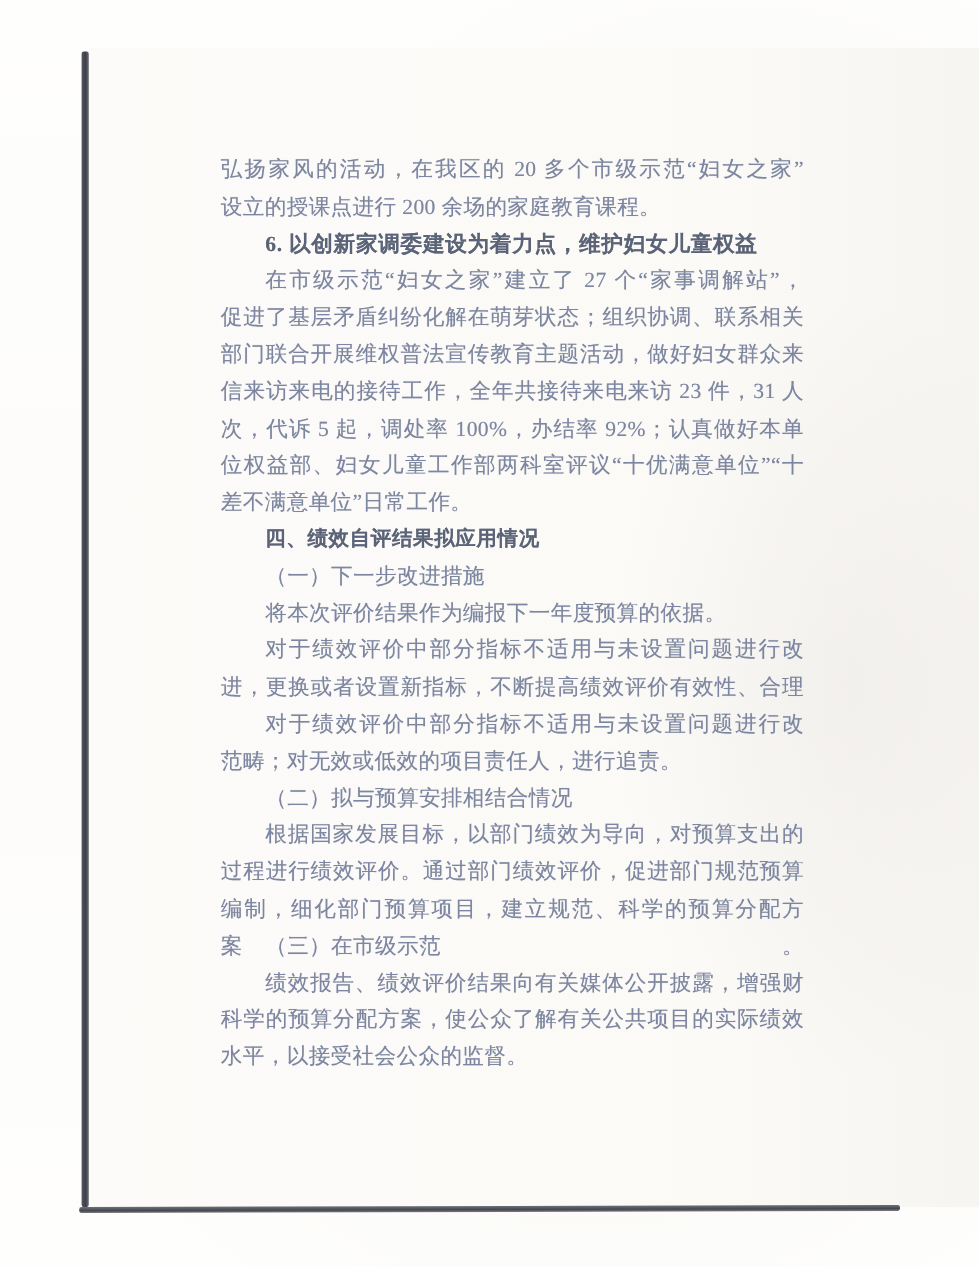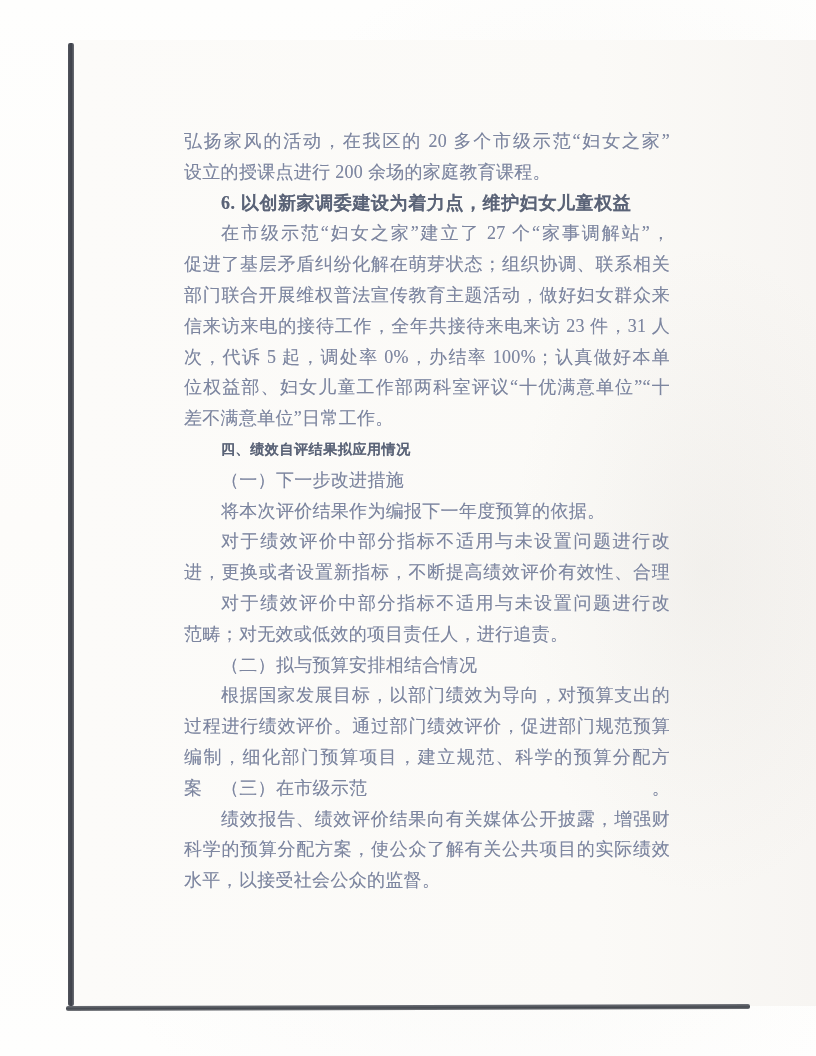--- a/index.html
+++ b/index.html
@@ -73,39 +73,39 @@
     padding-left: 37px;
   }
   .line.bold {
     font-weight: bold;
     color: #5a6377;
     letter-spacing: 0.6px;
     text-shadow: 0 0 0.5px rgba(90,99,119,0.6);
   }
   .line.bold.heiti {
     font-family: "Liberation Sans", sans-serif;
-    font-size: 14px;
+    font-size: 17px;
   }
 </style>
 </head>
 <body>
 
 <div class="photo">
   <div class="paper"></div>
   <div class="edge-left"></div>
   <div class="edge-bottom"></div>
   <div class="text-block">
       <div class="line fill">弘扬家风的活动，在我区的 20 多个市级示范“妇女之家”</div>
       <div class="line">设立的授课点进行 200 余场的家庭教育课程。</div>
       <div class="line indent bold">6. 以创新家调委建设为着力点，维护妇女儿童权益</div>
       <div class="line fill indent">在市级示范“妇女之家”建立了 27 个“家事调解站”，</div>
       <div class="line fill">促进了基层矛盾纠纷化解在萌芽状态；组织协调、联系相关</div>
       <div class="line fill">部门联合开展维权普法宣传教育主题活动，做好妇女群众来</div>
       <div class="line fill">信来访来电的接待工作，全年共接待来电来访 23 件，31 人</div>
-      <div class="line fill">次，代诉 5 起，调处率 0%，办结率 100%；认真做好本单</div>
+      <div class="line fill">次，代诉 5 起，调处率 100%，办结率 92%；认真做好本单</div>
       <div class="line fill">位权益部、妇女儿童工作部两科室评议“十优满意单位”“十</div>
       <div class="line">差不满意单位”日常工作。</div>
       <div class="line indent bold heiti">四、绩效自评结果拟应用情况</div>
       <div class="line indent">（一）下一步改进措施</div>
       <div class="line indent">将本次评价结果作为编报下一年度预算的依据。</div>
       <div class="line fill indent">对于绩效评价中部分指标不适用与未设置问题进行改</div>
       <div class="line fill">进，更换或者设置新指标，不断提高绩效评价有效性、合理</div>
       <div class="line fill indent">对于绩效评价中部分指标不适用与未设置问题进行改</div>
       <div class="line">范畴；对无效或低效的项目责任人，进行追责。</div>
       <div class="line indent">（二）拟与预算安排相结合情况</div>

